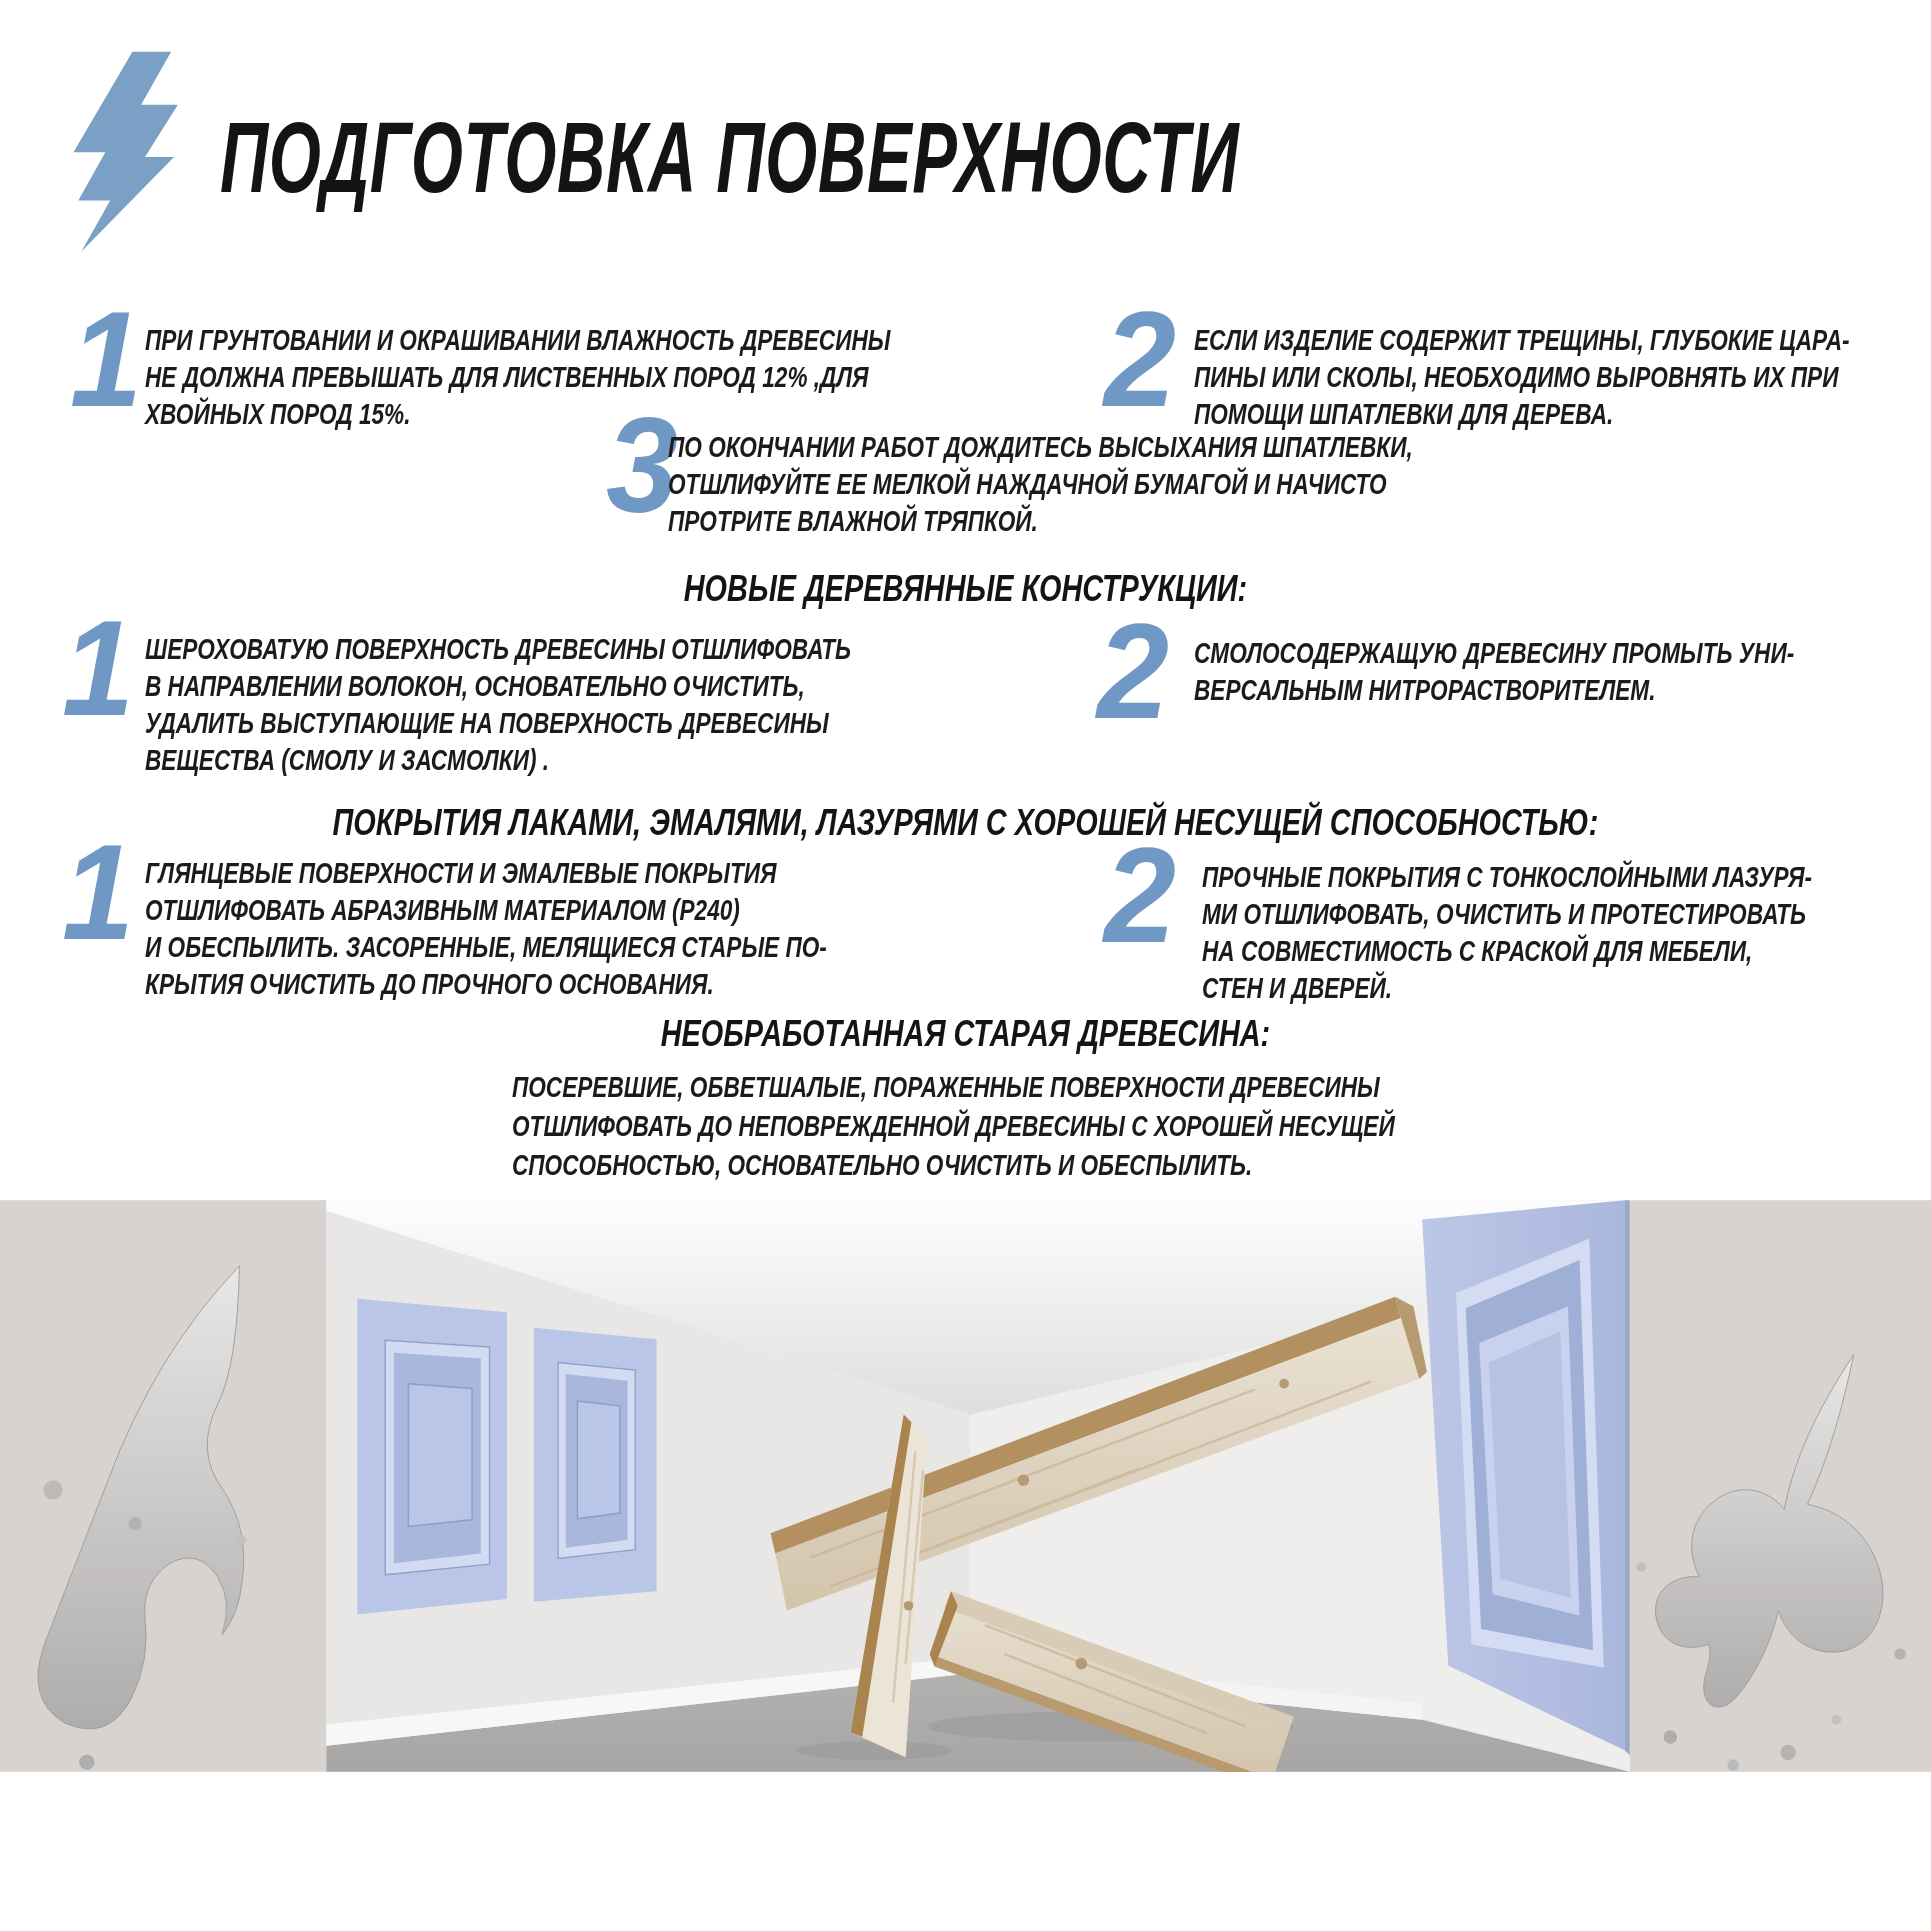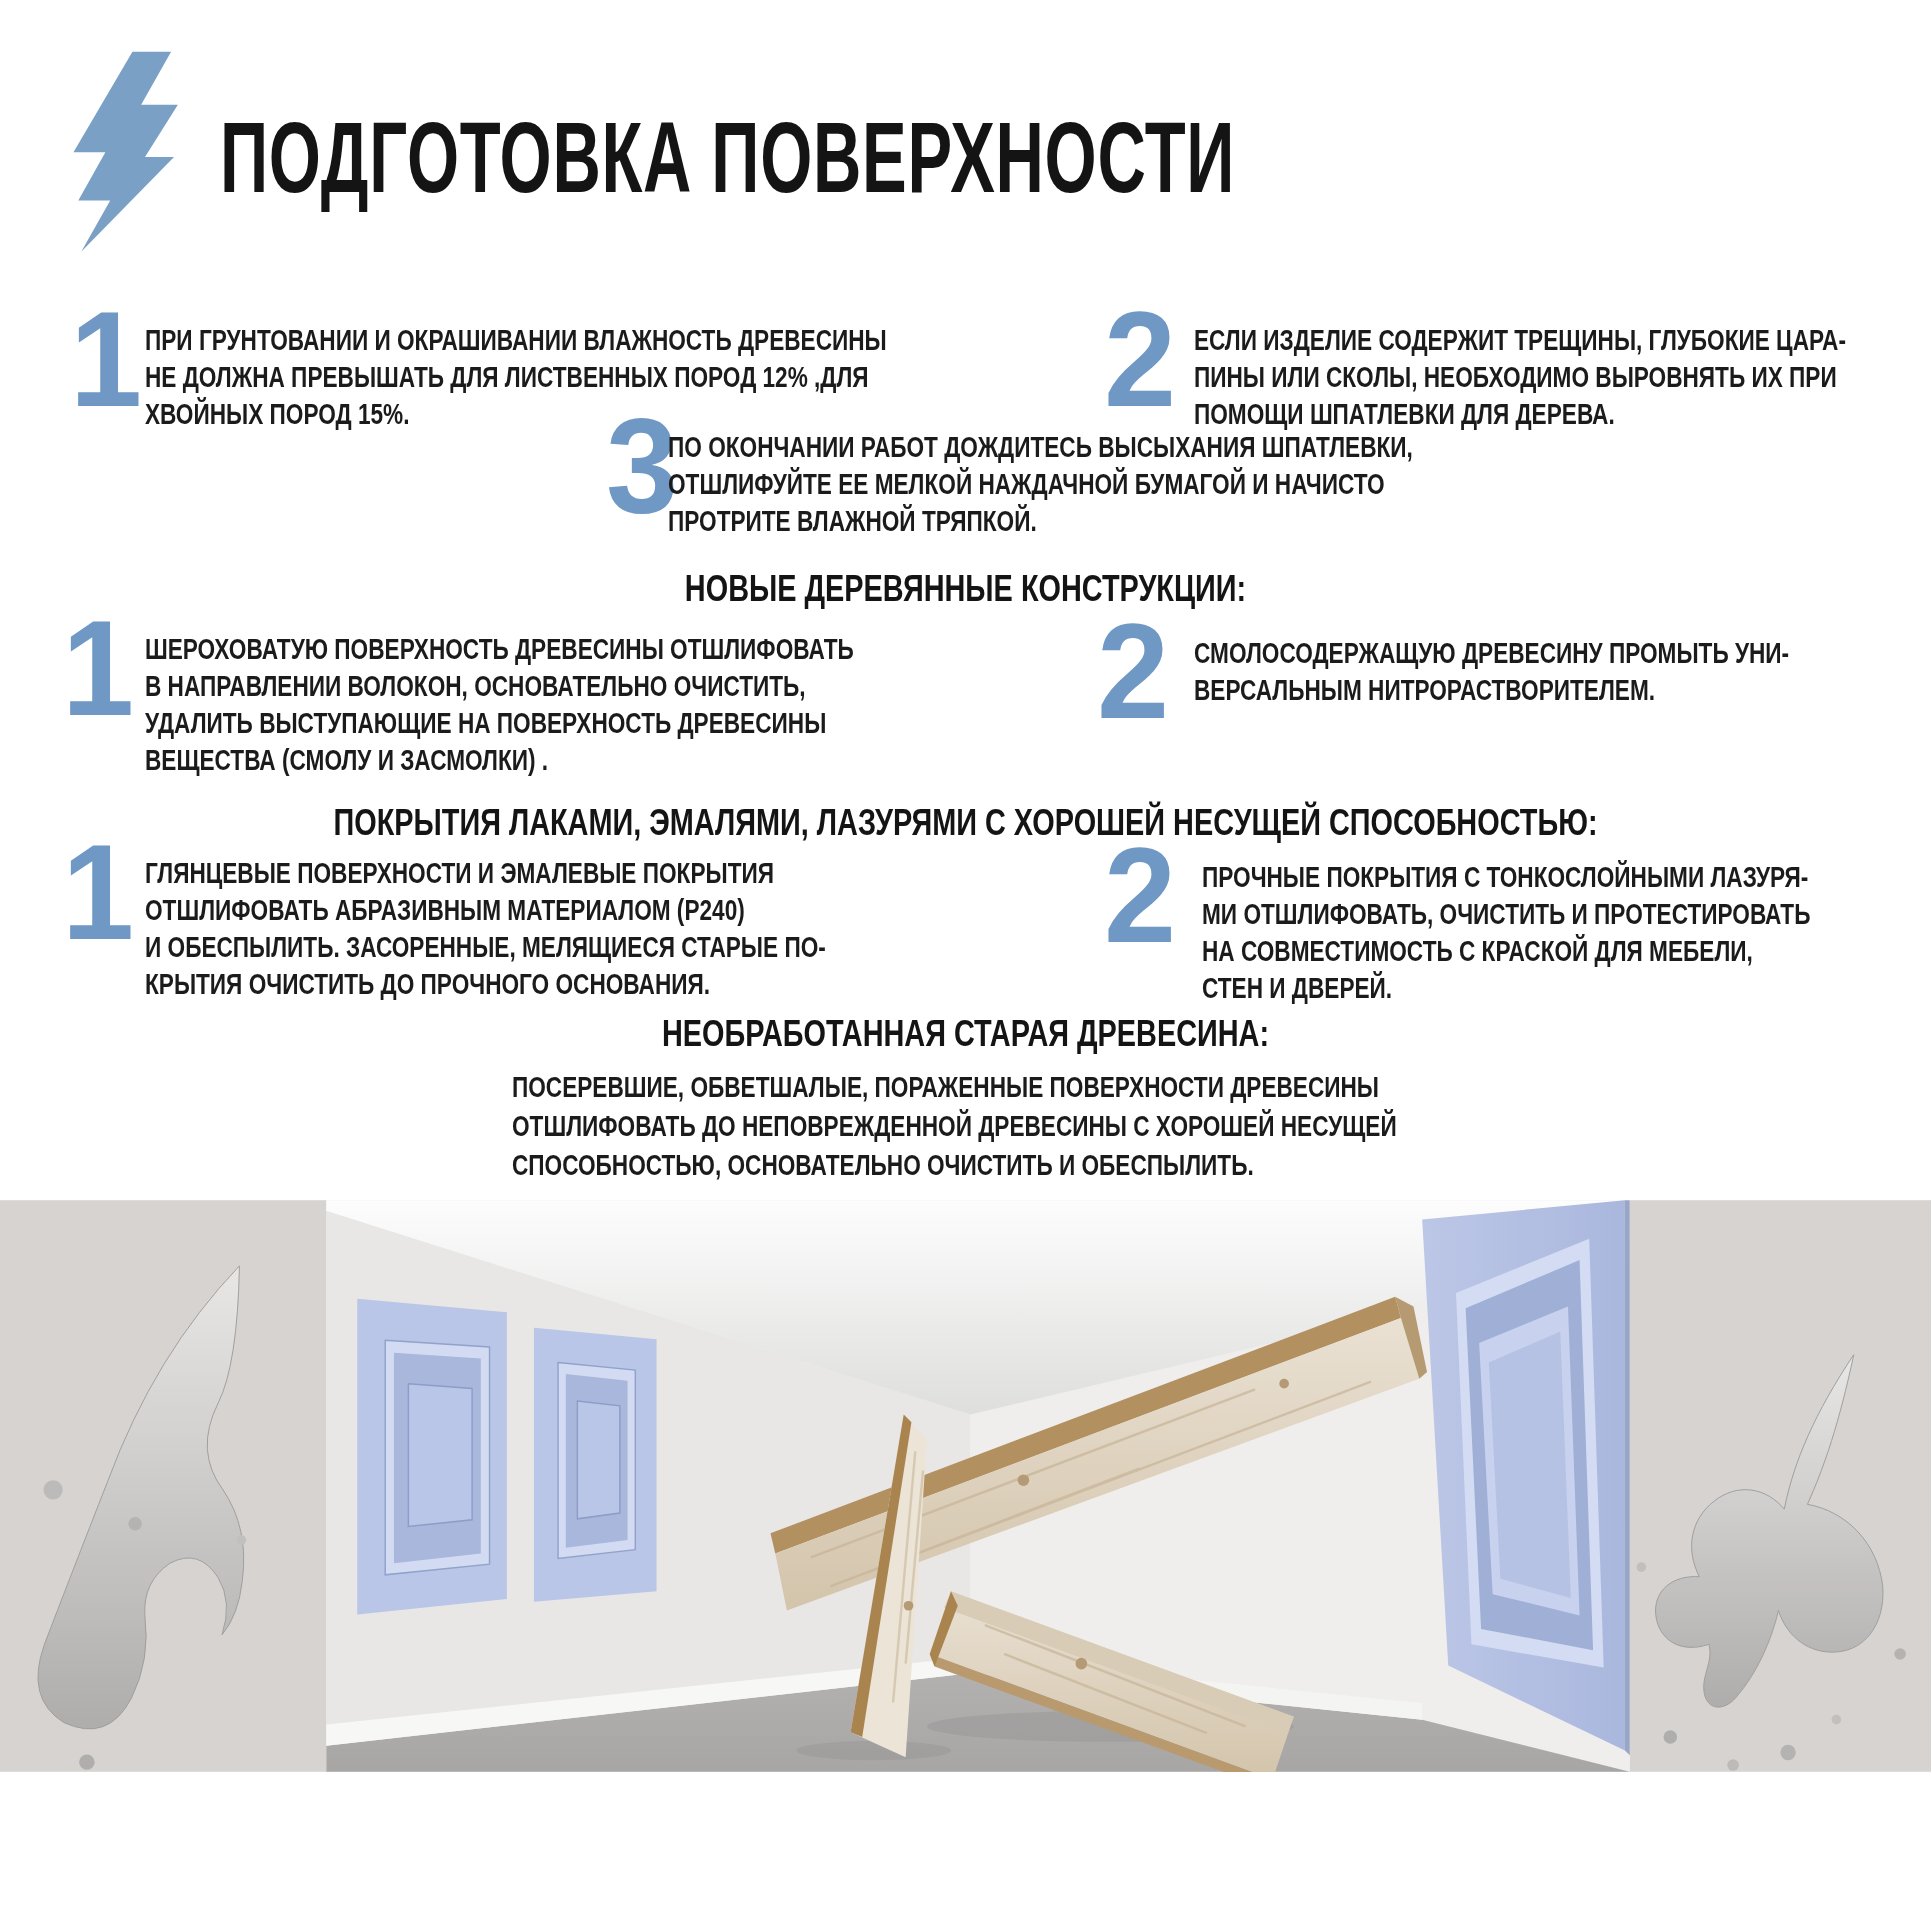--- a/index.html
+++ b/index.html
@@ -1,17 +1,17 @@
 <!DOCTYPE html>
 <html><head>
 <meta charset="utf-8">
 <style>
   html,body{margin:0;padding:0;background:#ffffff;}
   .page{position:relative;width:1931px;height:1931px;background:#ffffff;overflow:hidden;
-        font-family:"Liberation Sans",sans-serif;color:#1b1b1b;}
+        font-family:"Liberation Sans",sans-serif;color:#1b1b1b;font-style:italic;}
   .title{position:absolute;left:220px;top:100px;font-size:100px;font-weight:700;
          letter-spacing:1px;white-space:nowrap;transform:scaleX(0.67);transform-origin:0 0;color:#141414;}
   .logo{position:absolute;left:58px;top:39px;width:145px;height:237px;}
   .step-num{position:absolute;font-size:135px;font-weight:700;line-height:1;color:#6f99c4;
             transform:scaleX(0.96);transform-origin:0 0;}
   .step-text{position:absolute;font-size:29px;line-height:37px;font-weight:700;white-space:nowrap;
              transform:scaleX(0.78);transform-origin:0 0;color:#1b1b1b;}
   .sec-head{position:absolute;left:0;width:1931px;text-align:center;font-size:37px;font-weight:700;
             white-space:nowrap;transform:scaleX(0.78);transform-origin:50% 0;color:#141414;}
   .para{position:absolute;font-size:29px;line-height:39px;font-weight:700;white-space:nowrap;

